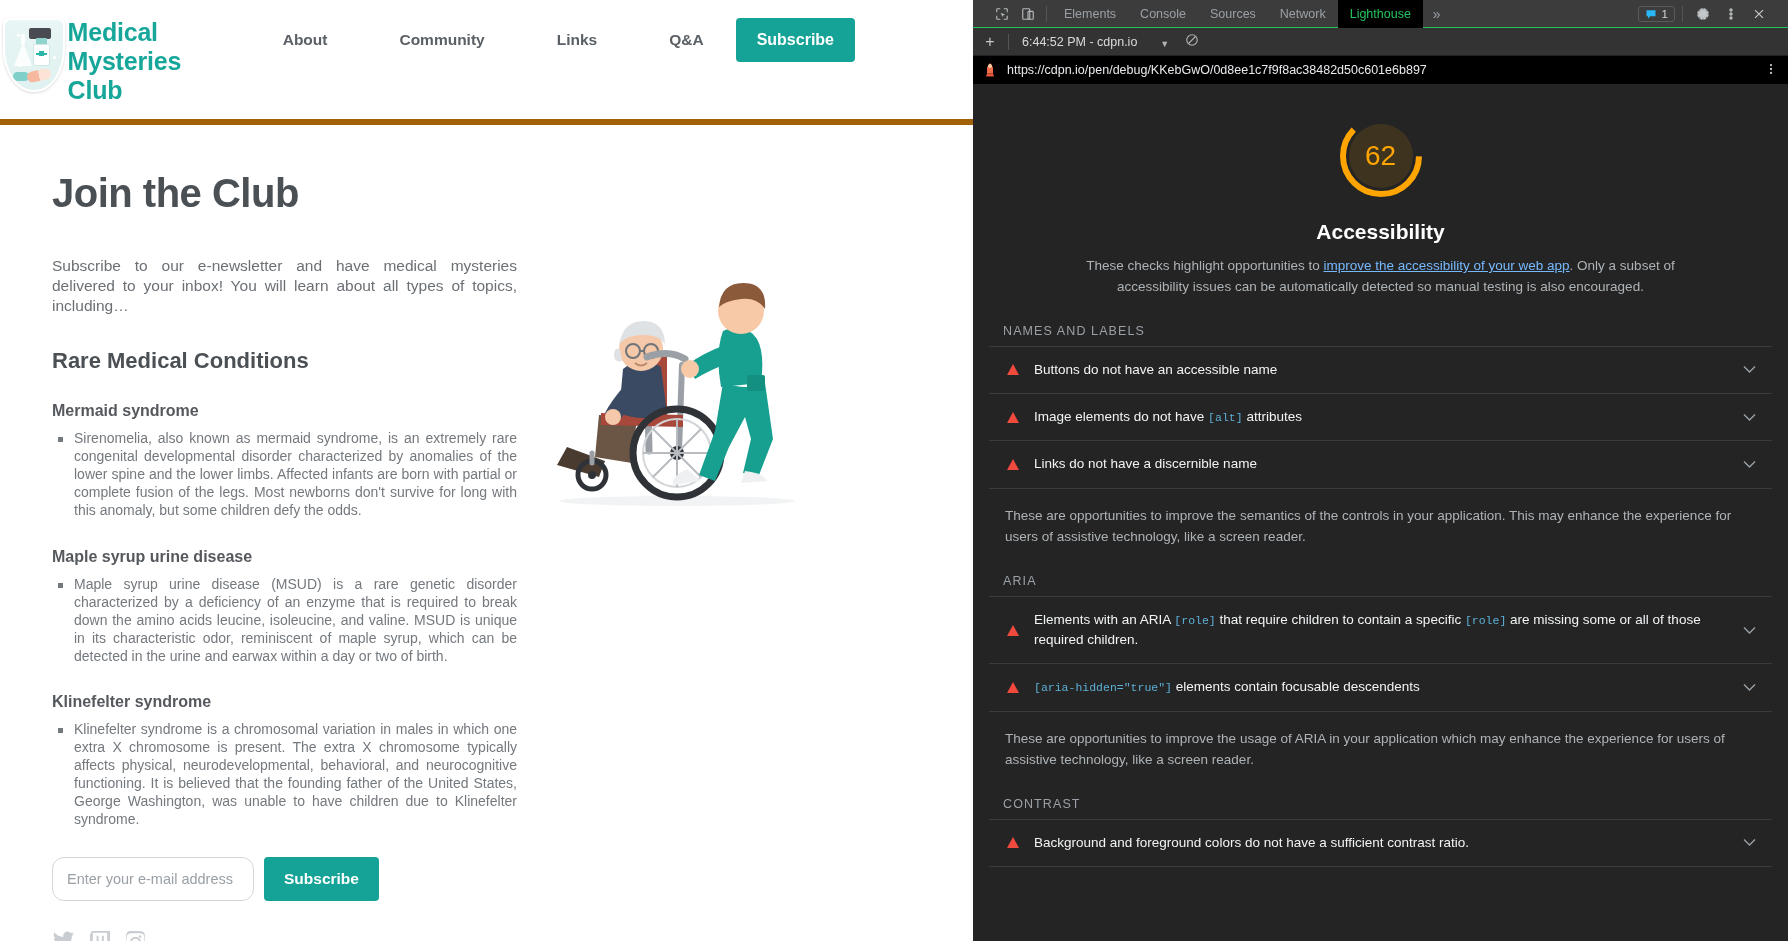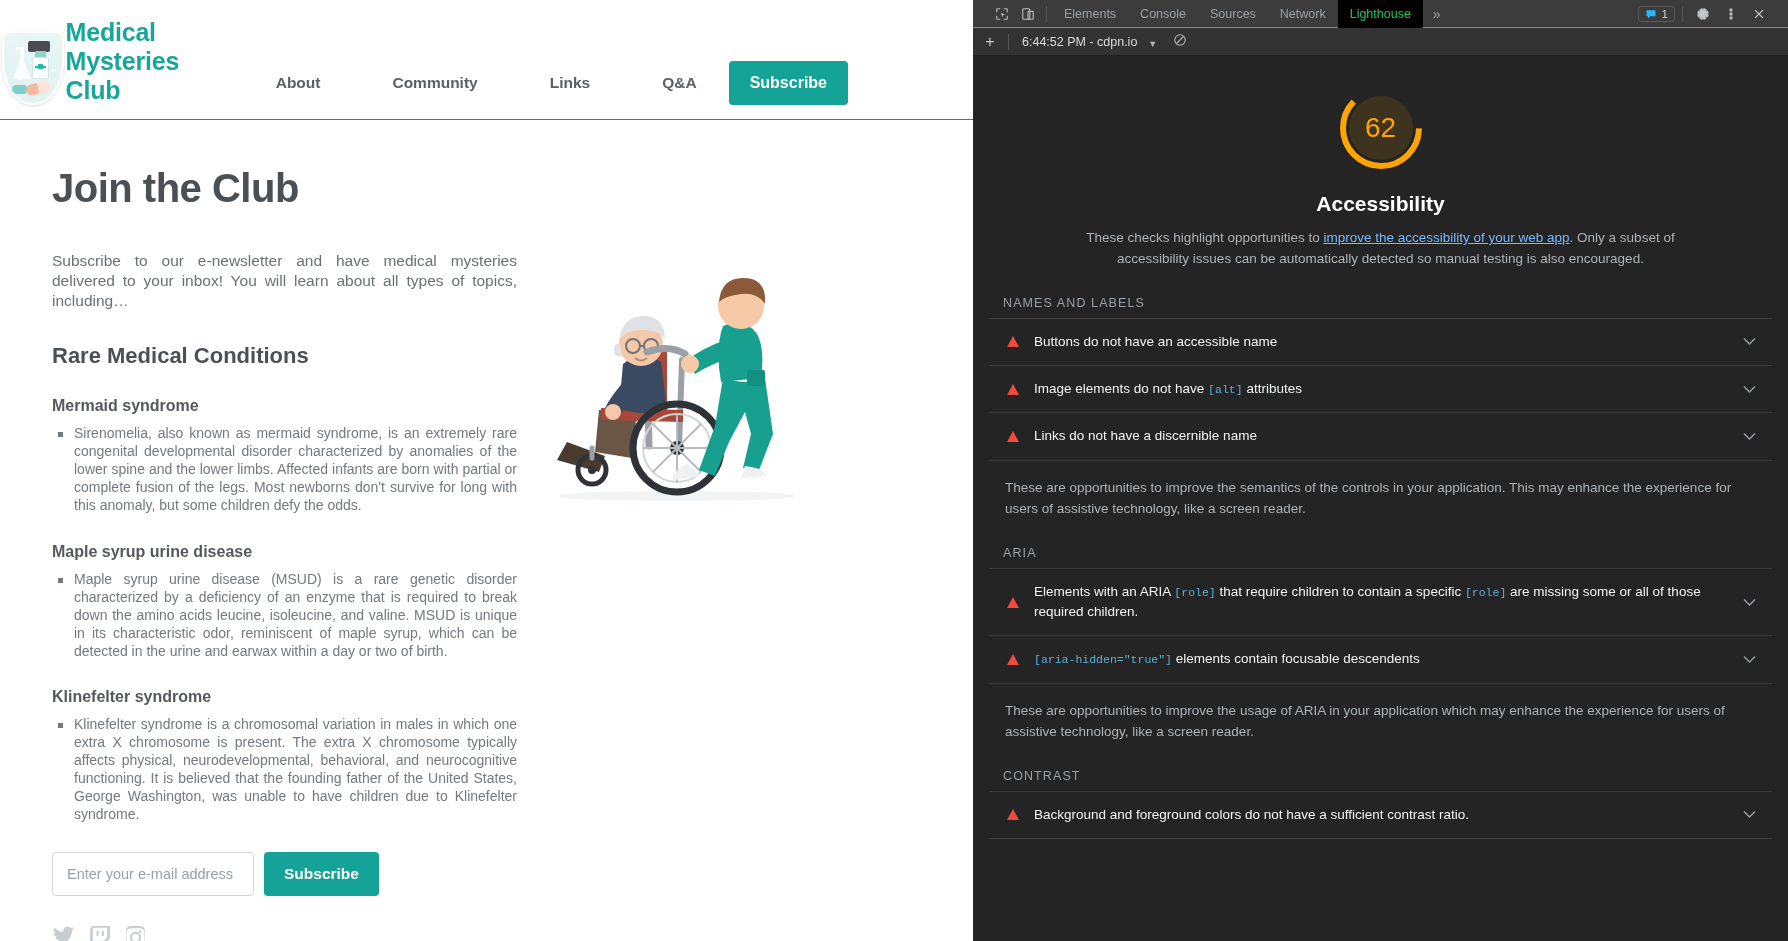--- a/index.html
+++ b/index.html
@@ -9,22 +9,22 @@
     overflow: hidden; background: #fff;
   }
   #root { position: relative; width: 1788px; height: 941px; display: flex; }
 
   
   .page {
     width: 973px; height: 941px; background: #ffffff;
     overflow: hidden; position: relative;
   }
   .site-header {
-    display: flex; align-items: flex-end; padding: 18px 16px 14px 0;
-    border-bottom: 1px solid #a16207;
+    display: flex; align-items: flex-start; padding: 18px 9px 14px 0;
+    border-bottom: 6px solid #a16207;
   }
   .logo-wrap { width: 110px; display: flex; justify-content: center; align-items: center; }
   .logo-shield {
     position: relative; width: 62px; height: 74px;
     background: linear-gradient(180deg,#e8f6f5 0%, #dff1f0 100%);
     border: 2px solid #ffffff;
     border-radius: 8px 8px 30px 30px / 8px 8px 44px 44px;
     box-shadow: 0 1px 3px rgba(0,0,0,.16);
     overflow: hidden;
   }
@@ -103,21 +103,21 @@
   ul.cond-list li {
     position: relative; padding-left: 22px; font-size: 14px; line-height: 1.28;
     color: #74797e; text-align: justify;
   }
   ul.cond-list li:before {
     content: ''; position: absolute; left: 6px; top: 7px;
     width: 5px; height: 5px; background: #74797e;
   }
   .form-row { display: flex; align-items: center; gap: 10px; margin-top: 24px; }
   .email-input {
-    width: 202px; height: 44px; border: 1px solid #d4d7da; border-radius: 4px;
+    width: 202px; height: 44px; border: 1px solid #d4d7da; border-radius: 12px;
     padding: 0 14px; font-size: 14.5px; color: #55595e; outline: none;
     font-family: "Liberation Sans", sans-serif; background: #fff;
   }
   .email-input::placeholder { color: #9aa0a5; }
   .btn-subscribe-form {
     background: #14a396; color: #fff; border: none; border-radius: 4px;
     height: 44px; padding: 0 20px; font-size: 15.5px; font-weight: 600;
     cursor: pointer; font-family: "Liberation Sans", sans-serif;
   }
   .socials { display: flex; gap: 13px; margin-top: 28px; }
@@ -160,21 +160,21 @@
 
   .lh-subbar {
     height: 28px; background: #333333; display: flex; align-items: center;
     padding: 0 4px; flex: none; border-bottom: 1px solid #202020;
   }
   .lh-plus {
     width: 26px; height: 22px; display:flex; align-items:center; justify-content:center;
     color: #c4c7ca; font-size: 16px; cursor: pointer;
   }
   .lh-select {
-    display: flex; align-items: flex-end; gap: 11px; color: #d8dadc; font-size: 12.5px;
+    display: flex; align-items: flex-end; gap: 23px; color: #d8dadc; font-size: 12.5px;
     padding: 0 8px; cursor: pointer;
   }
   .lh-caret { font-size: 9px; color: #b0b3b6; }
   .lh-clear { margin-left: 8px; cursor: pointer; }
   .lh-clear svg { stroke: #b0b3b6; fill: none; stroke-width: 1.3; }
 
   .lh-urlbar {
     height: 28px; background: #000000; display: flex; align-items: center;
     padding: 0 10px; gap: 10px; flex: none;
   }
@@ -422,20 +422,35 @@
         <span class="lh-caret">▼</span>
       </div>
       <div class="lh-clear">
         <svg width="14" height="14" viewBox="0 0 16 16">
             <circle cx="8" cy="8" r="6"></circle>
             <path d="M4 12L12 4"></path>
           </svg>
       </div>
     </div>
 
+    <div class="lh-urlbar">
+      <svg width="14" height="16" viewBox="0 0 14 16">
+        <path d="M7 1l3 4.5v6H4v-6z" fill="#f06b4a"></path>
+        <path d="M4 11.5h6l1 3H3z" fill="#e8563a"></path>
+        <circle cx="7" cy="4" r="2" fill="#ffd0a8"></circle>
+      </svg>
+      <span class="lh-url">https://cdpn.io/pen/debug/KKebGwO/0d8ee1c7f9f8ac38482d50c601e6b897</span>
+      <span class="lh-dots">
+        <svg width="14" height="14" viewBox="0 0 16 16">
+            <circle cx="8" cy="3.5" r="1.3"></circle>
+            <circle cx="8" cy="8" r="1.3"></circle>
+            <circle cx="8" cy="12.5" r="1.3"></circle>
+          </svg>
+      </span>
+    </div>
 
     <div class="lh-body">
 
       <div class="lh-gauge-wrap">
         <div class="gauge">
           <svg width="92" height="92" viewBox="0 0 92 92">
             <circle cx="46" cy="46" r="32" fill="#ffa400" fill-opacity="0.12"></circle>
             <circle cx="46" cy="46" r="38" fill="none" stroke="#ffa400" stroke-width="6" stroke-dasharray="148 239" stroke-dashoffset="-60" stroke-linecap="butt" transform="rotate(-90 46 46)"></circle>
           </svg>
           <div class="num">62</div>

